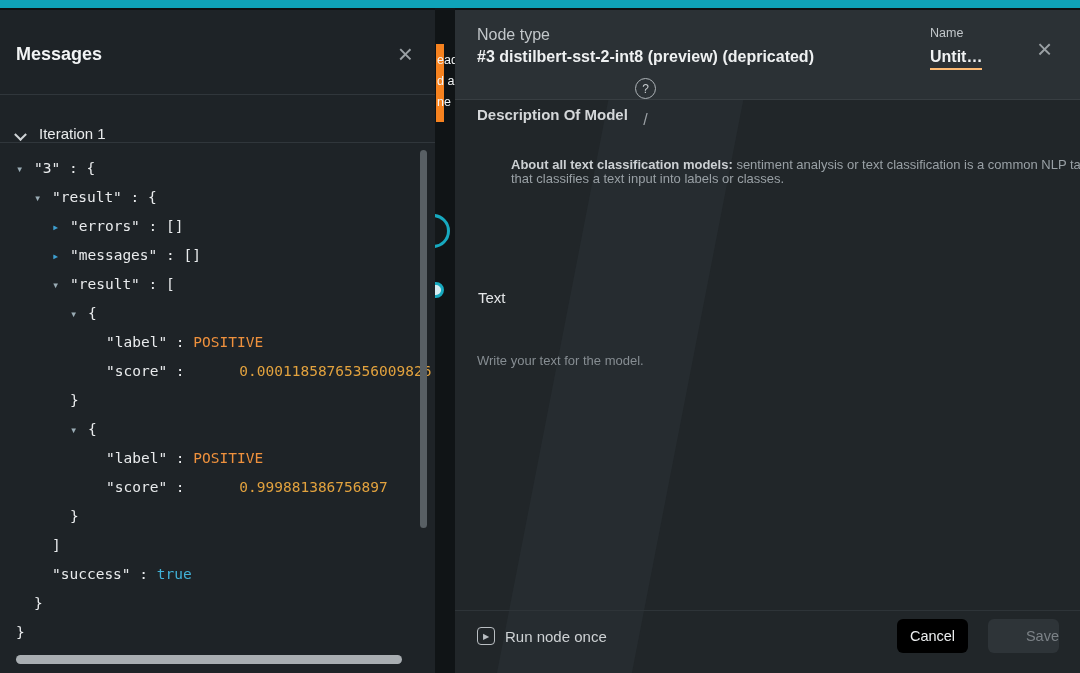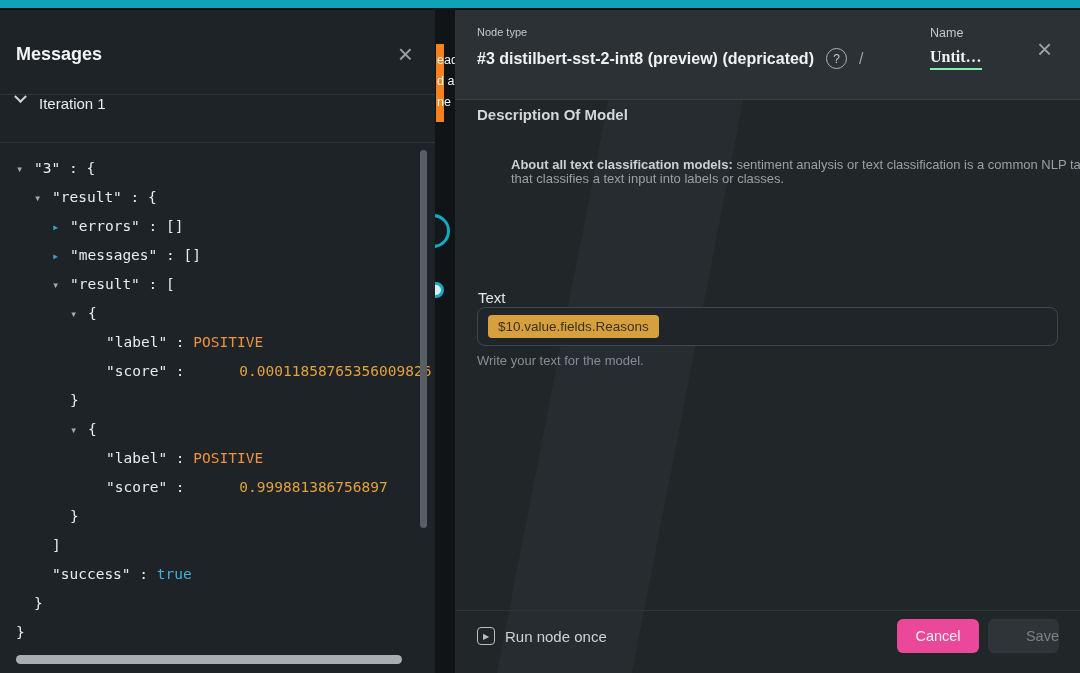--- a/index.html
+++ b/index.html
@@ -20,68 +20,68 @@
   
   .left-panel { position: absolute; left: 0; top: 10px; width: 435px; height: 663px; background: #1e2327; z-index: 2; overflow: hidden; }
   .right-panel { position: absolute; left: 455px; top: 10px; width: 625px; height: 663px; background: #212629; z-index: 2; overflow: hidden; }
 
   .close-x { position: absolute; color: #9aa0a4; font-size: 26px; line-height: 26px; cursor: pointer; font-weight: 300; }
 
   
   .lp-header { position: absolute; left: 0; top: 0; width: 100%; height: 85px; border-bottom: 1px solid #30363b; }
   .lp-title { position: absolute; left: 16px; top: 34px; font-size: 18px; font-weight: 700; color: #f2f4f5; }
   .lp-close { right: 22px; top: 31px; }
-  .iter-row { position: absolute; left: 0; top: 85px; width: 100%; height: 48px; border-bottom: 1px solid #30363b; display: flex; align-items: flex-start; padding-left: 16px; gap: 14px; cursor: pointer; }
+  .iter-row { position: absolute; left: 0; top: 85px; width: 100%; height: 48px; border-bottom: 1px solid #30363b; display: flex; align-items: flex-end; padding-left: 16px; gap: 14px; cursor: pointer; }
   .chev { width: 9px; height: 9px; border-right: 2px solid #cfd3d6; border-bottom: 2px solid #cfd3d6; transform: rotate(45deg) translate(-2px,-2px); }
   .iter-label { font-size: 15px; color: #e9ebec; }
 
   .tree { position: absolute; left: 0; top: 144px; right: 16px; font-family: "DejaVu Sans Mono", monospace; font-size: 14.5px; }
   .tline { height: 29px; line-height: 29px; white-space: nowrap; }
   .arr { display: inline-block; width: 18px; font-size: 12px; }
   .arr.down { color: #9aacb5; }
   .arr.right { color: #3e9fd0; }
   .arr.sp { }
   .k, .p { color: #e9ebed; }
   .v.string { color: #ef913d; }
   .v.number { color: #e2a23e; margin-left: 46px; }
   .v.bool { color: #41b2d8; }
 
   .vscroll { position: absolute; left: 420px; top: 140px; width: 7px; height: 378px; background: #585f64; border-radius: 4px; }
   .hscroll { position: absolute; left: 16px; top: 645px; width: 386px; height: 9px; background: #a9aeb2; border-radius: 5px; }
 
   
   .rp-header { position: absolute; left: 0; top: 0; width: 100%; height: 90px; background: #2b3135; border-bottom: 1px solid #383e42; }
-  .nt-label { position: absolute; left: 22px; top: 16px; font-size: 11px; color: #c2c7ca; }
-  .title-row { position: absolute; left: 22px; top: 38px; display: flex; align-items: center; gap: 12px; }
+  .nt-label { position: absolute; left: 22px; top: 16px; font-size: 16px; color: #c2c7ca; }
+  .title-row { position: absolute; left: 22px; top: 38px; display: flex; align-items: center; gap: 12px; flex-direction: column; }
   .nt-title { font-size: 16px; font-weight: 600; color: #eef0f1; white-space: nowrap; }
   .help { width: 21px; height: 21px; border: 1.5px solid #aeb4b8; border-radius: 50%; color: #c6cbce; font-size: 12px; display: inline-flex; align-items: center; justify-content: center; cursor: pointer; flex: none; }
   .slash { color: #9aa0a4; font-size: 16px; }
   .name-label { position: absolute; left: 475px; top: 16px; font-size: 12.5px; color: #c2c7ca; }
-  .name-value { position: absolute; left: 475px; top: 38px; font-size: 16px; font-weight: 700; color: #f0f2f3; border-bottom: 2px solid #86efac; padding-bottom: 2px; cursor: text; font-family: Liberation Serif, serif; }
+  .name-value { position: absolute; left: 475px; top: 38px; font-size: 16px; font-weight: 700; color: #f0f2f3; border-bottom: 2px solid #fdba74; padding-bottom: 2px; cursor: text; }
   .rp-close { left: 582px; top: 26px; }
 
   .watermark { position: absolute; left: 0; top: 90px; width: 625px; height: 573px; overflow: hidden; z-index: 0; }
   .band { position: absolute; left: 95px; top: -25px; width: 135px; height: 650px; background: #262c30; transform: skewX(-11deg); }
 
   .rp-content { position: absolute; inset: 0; z-index: 1; }
   .desc-title { position: absolute; left: 22px; top: 96px; font-size: 15px; font-weight: 700; color: #d4d7d9; }
   .desc { position: absolute; left: 22px; top: 148px; width: 583px; font-size: 13px; line-height: 14px; color: #99a0a5; margin-left: 34px; }
   .desc p { margin: 0 0 3px 0; }
   .desc strong { color: #ccd0d3; font-weight: 700; }
   .desc .link { color: #f6821f; cursor: pointer; }
   .text-label { position: absolute; left: 23px; top: 279px; font-size: 15px; color: #e4e6e8; text-align: right; }
   .text-input { position: absolute; left: 22px; top: 297px; width: 581px; height: 39px; background: #1f2528; border: 1px solid #40474c; border-radius: 8px; display: flex; align-items: center; padding-left: 10px; cursor: text; }
   .chip { background: #d6a03f; color: #3a321b; font-size: 13.5px; font-weight: 500; padding: 4px 10px; border-radius: 4px; cursor: pointer; }
   .helper { position: absolute; left: 22px; top: 343px; font-size: 13px; color: #868d92; }
 
   .rp-footer { position: absolute; left: 0; top: 600px; width: 100%; height: 63px; border-top: 1px solid #2e3438; }
   .run-btn { position: absolute; left: 22px; top: 8px; height: 34px; display: flex; align-items: center; gap: 10px; color: #ced2d4; font-size: 15px; cursor: pointer; }
   .run-icon { width: 18px; height: 18px; border: 1.5px solid #b9bec2; border-radius: 4px; display: inline-flex; align-items: center; justify-content: center; font-size: 8px; color: #b9bec2; }
   .btn { position: absolute; top: 8px; height: 34px; border: none; border-radius: 6px; font-family: "Liberation Sans", sans-serif; font-size: 14.5px; cursor: pointer; }
-  .btn.cancel { left: 442px; width: 82px; background: #ec4899; color: #eceeef; }
+  .btn.cancel { left: 442px; width: 71px; background: #000000; color: #eceeef; }
   .btn.save { left: 533px; width: 71px; background: #2e3438; color: #7c8287; text-align: right; }
 </style>
 </head>
 <body>
 
 <div class="stage">
 
   <div class="topbar"></div>
 
   <div class="canvas-strip">
@@ -143,23 +143,20 @@
         <div class="name-value">Untit…</div>
         <span class="close-x rp-close">×</span>
       </div>
 
       <div class="desc-title">Description Of Model</div>
       <div class="desc">
           <p><strong>About all text classification models:</strong><span> sentiment analysis or text classification is a common NLP task that classifies a text input into labels or classes.</span></p>
         </div>
 
       <div class="text-label">Text</div>
-      <div class="text-input">
-        <span class="chip">$10.value.fields.Reasons</span>
-      </div>
       <div class="helper">Write your text for the model.</div>
 
       <div class="rp-footer">
         <div class="run-btn">
           <span class="run-icon">▶</span>
           <span>Run node once</span>
         </div>
         <button class="btn cancel">Cancel</button>
         <button class="btn save">Save</button>
       </div>

